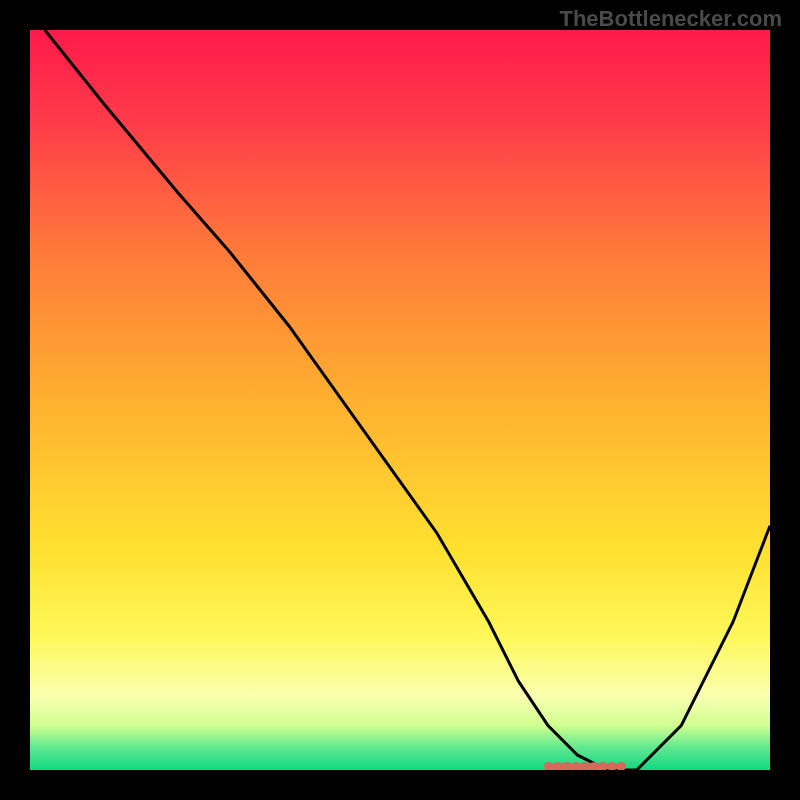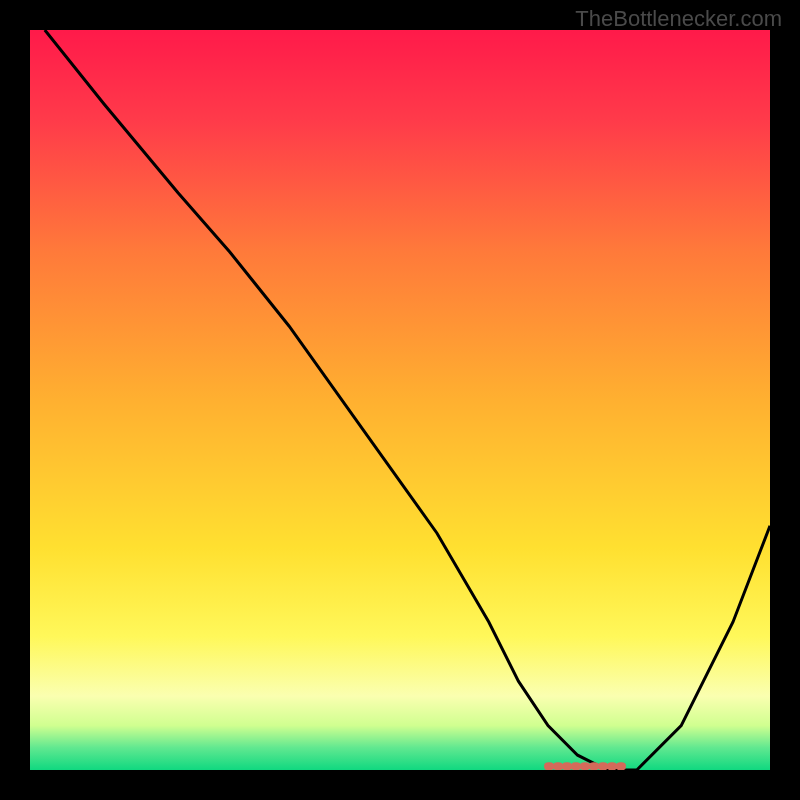--- a/index.html
+++ b/index.html
@@ -10,21 +10,21 @@
     background: #000;
     position: relative;
     font-family: Arial, sans-serif;
   }
   .watermark {
     position: absolute;
     top: 6px;
     right: 18px;
     color: #4a4a4a;
     font-size: 22px;
-    font-weight: normal;
+    font-weight: bold;
     z-index: 10;
   }
   .plot-area {
     position: absolute;
     left: 30px;
     top: 30px;
     width: 740px;
     height: 740px;
   }
   .plot-area svg {

